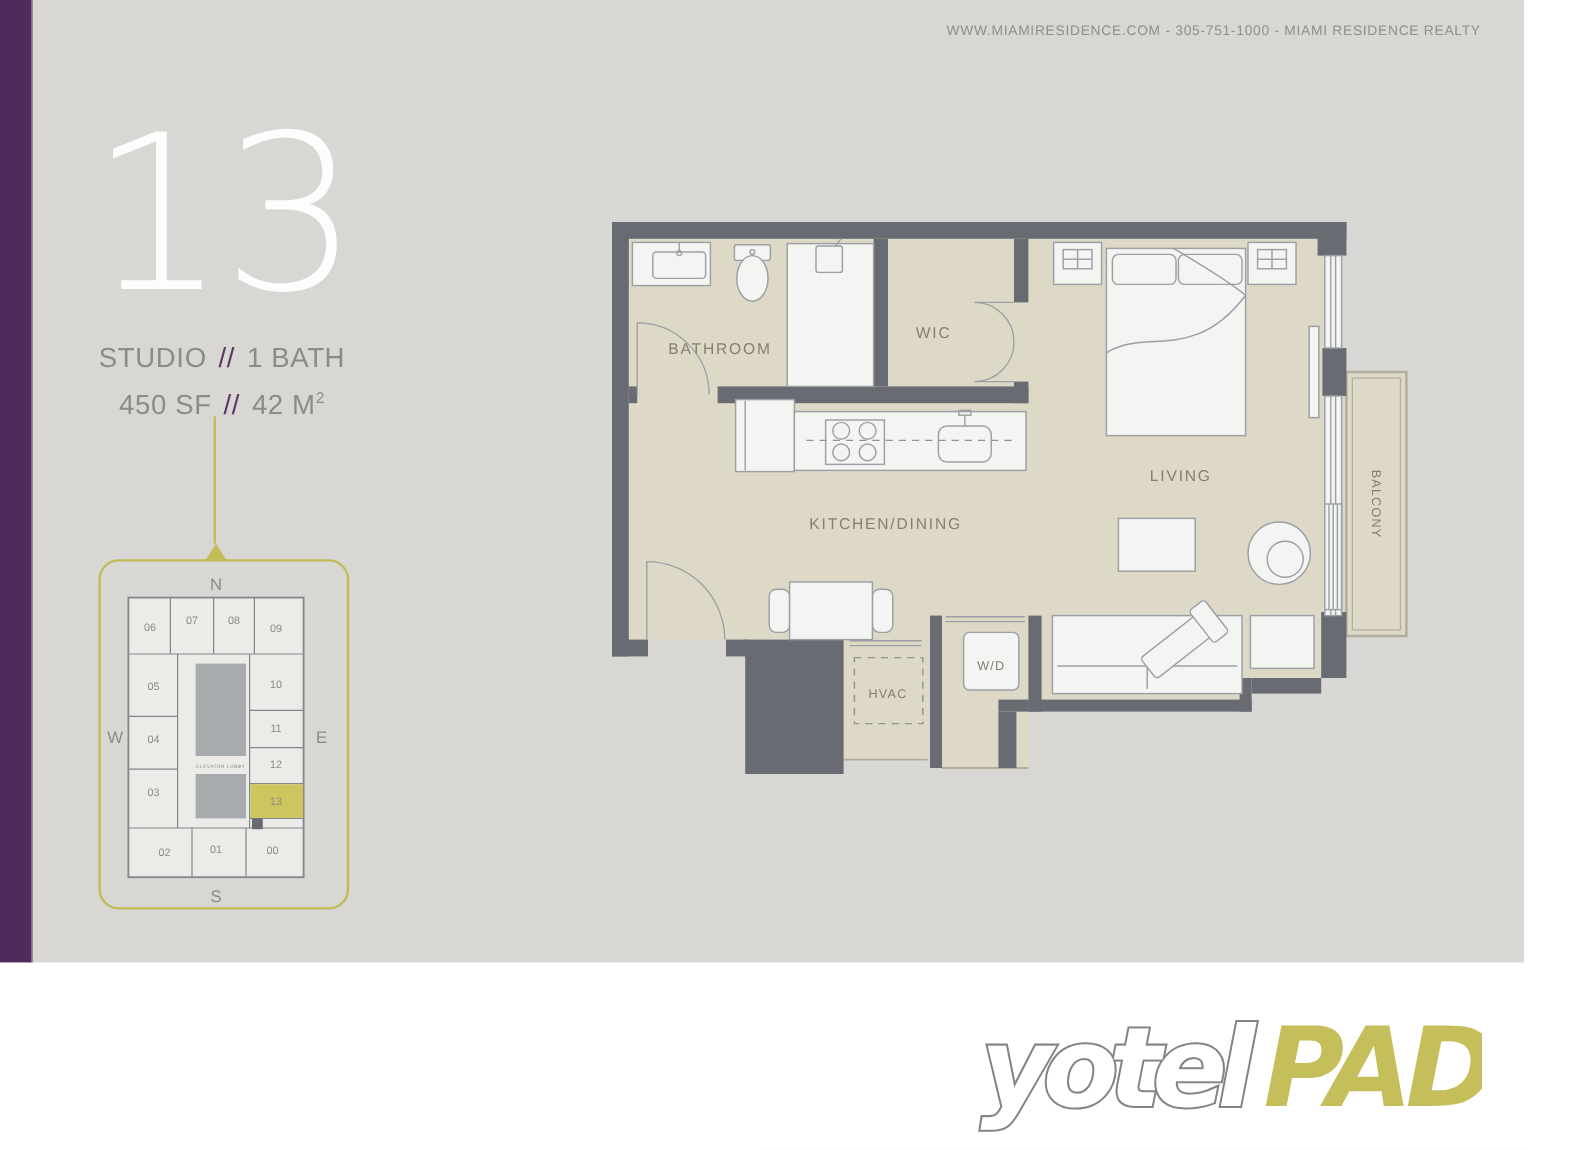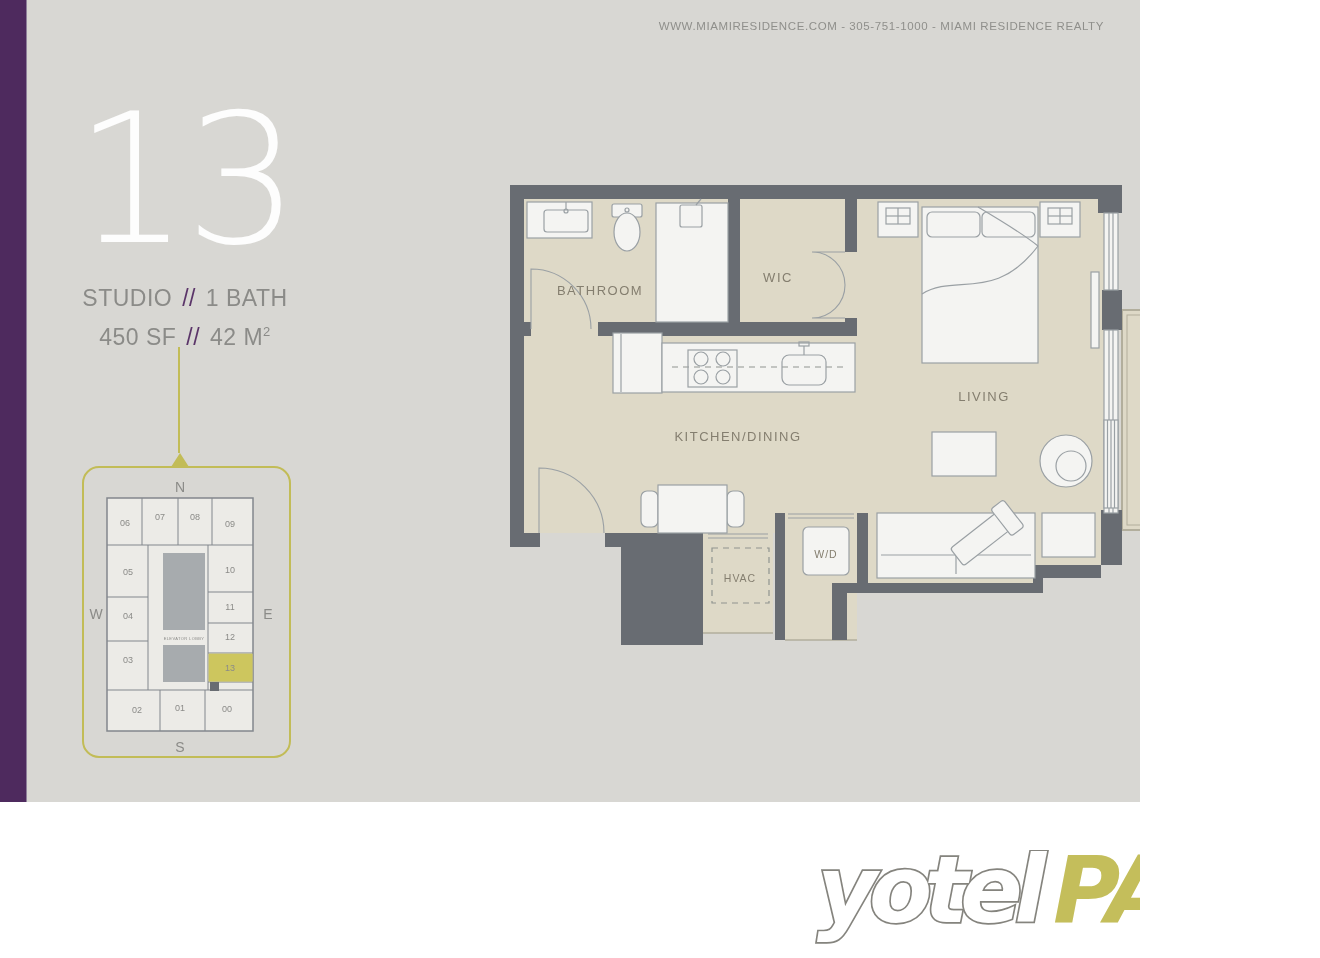--- a/index.html
+++ b/index.html
@@ -1,17 +1,17 @@
 <!DOCTYPE html>
 <html><head>
 <meta charset="utf-8">
 <style>
   html,body{margin:0;padding:0;background:#ffffff;}
-  .sheet{position:relative;width:1140px;height:958px;background:#ffffff;overflow:hidden;
-         font-family:"Liberation Sans",sans-serif;}
+  .sheet{position:relative;width:1231px;height:958px;background:#ffffff;overflow:hidden;
+         font-family:"Liberation Sans",sans-serif;padding-left:39px;}
   .panel{position:absolute;left:0;top:0;width:1320px;height:802px;background:#d8d7d3;}
   .purple-bar{position:absolute;left:0;top:0;width:26px;height:802px;background:#4e2a5e;border-right:1px solid #8f7f9a;}
   .header-contact{position:absolute;top:20px;right:36px;font-size:11.5px;letter-spacing:.6px;
          color:#8f8f8b;white-space:nowrap;}
   .unit-block{position:absolute;left:60px;top:95px;width:250px;text-align:center;}
   .unit-number{font-size:180px;font-weight:200;color:#fdfdfd;line-height:170px;
          font-family:"DejaVu Sans","Liberation Sans",sans-serif;letter-spacing:-4px;}
   .unit-specs{margin-top:16px;font-size:23px;color:#8b8b88;line-height:34px;letter-spacing:.5px;}
   .unit-specs .slash{color:#5b3569;padding:0 3px;font-weight:500;}
   .unit-specs sup{font-size:13px;}

